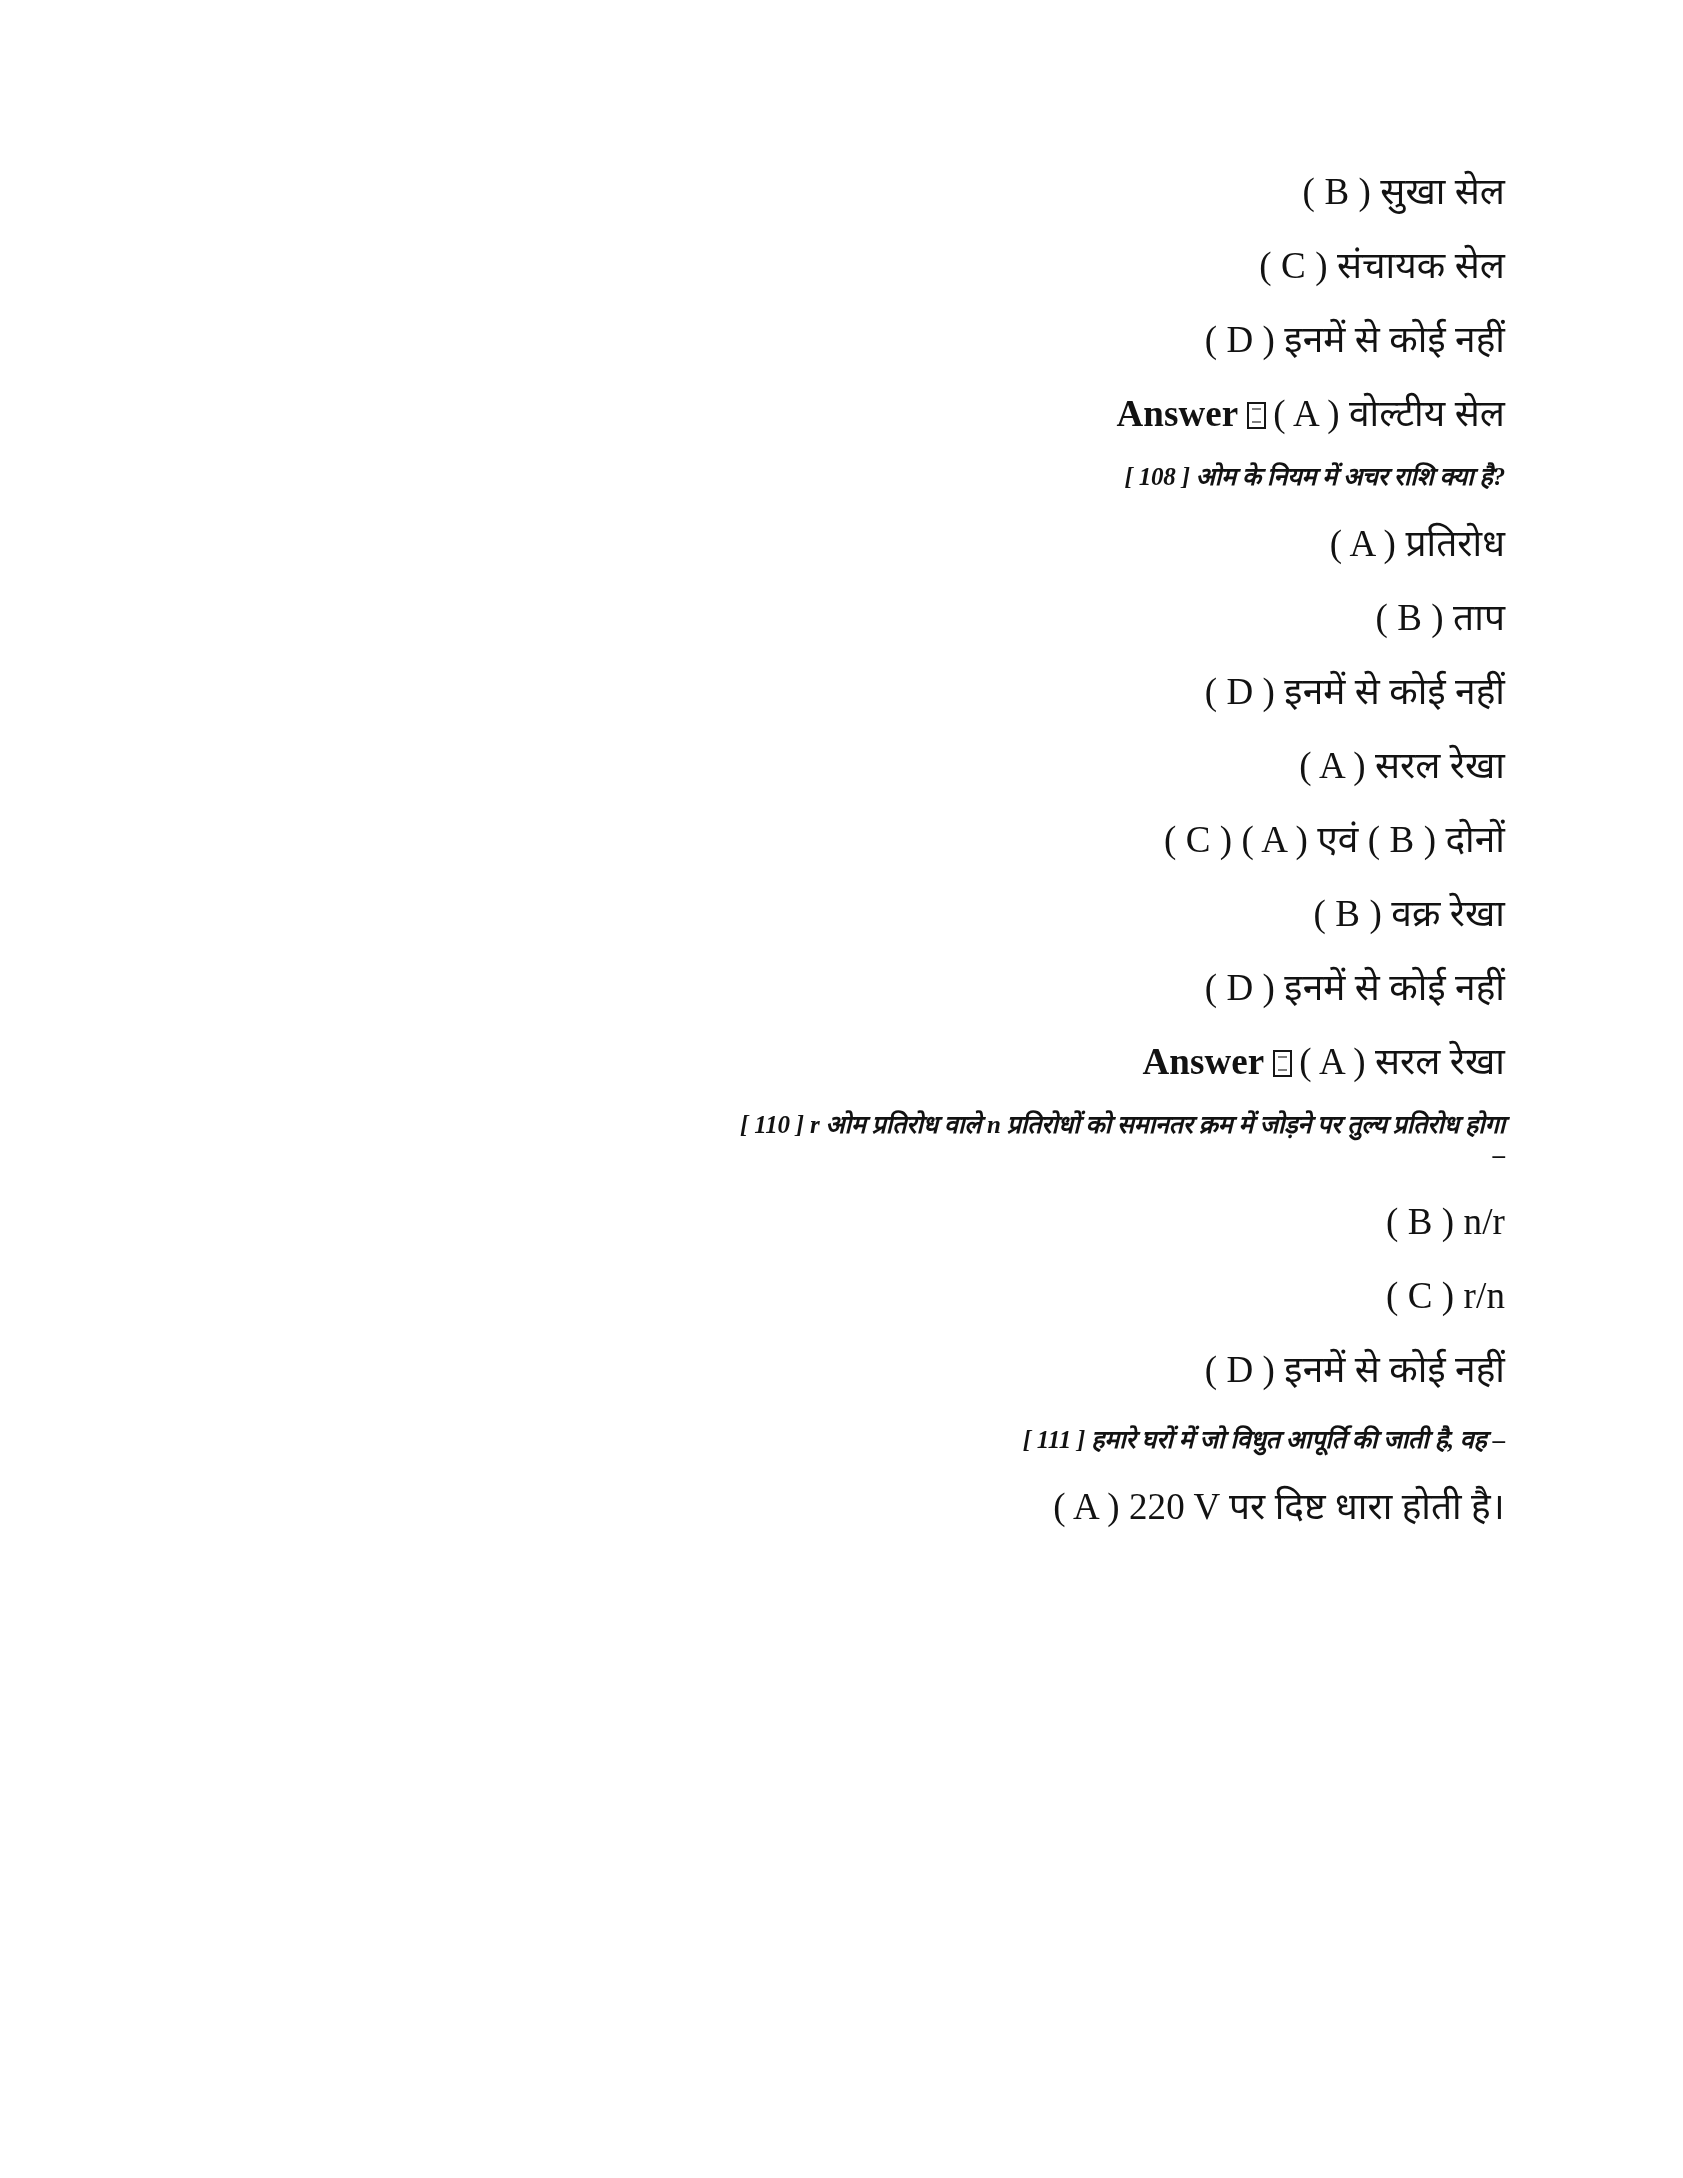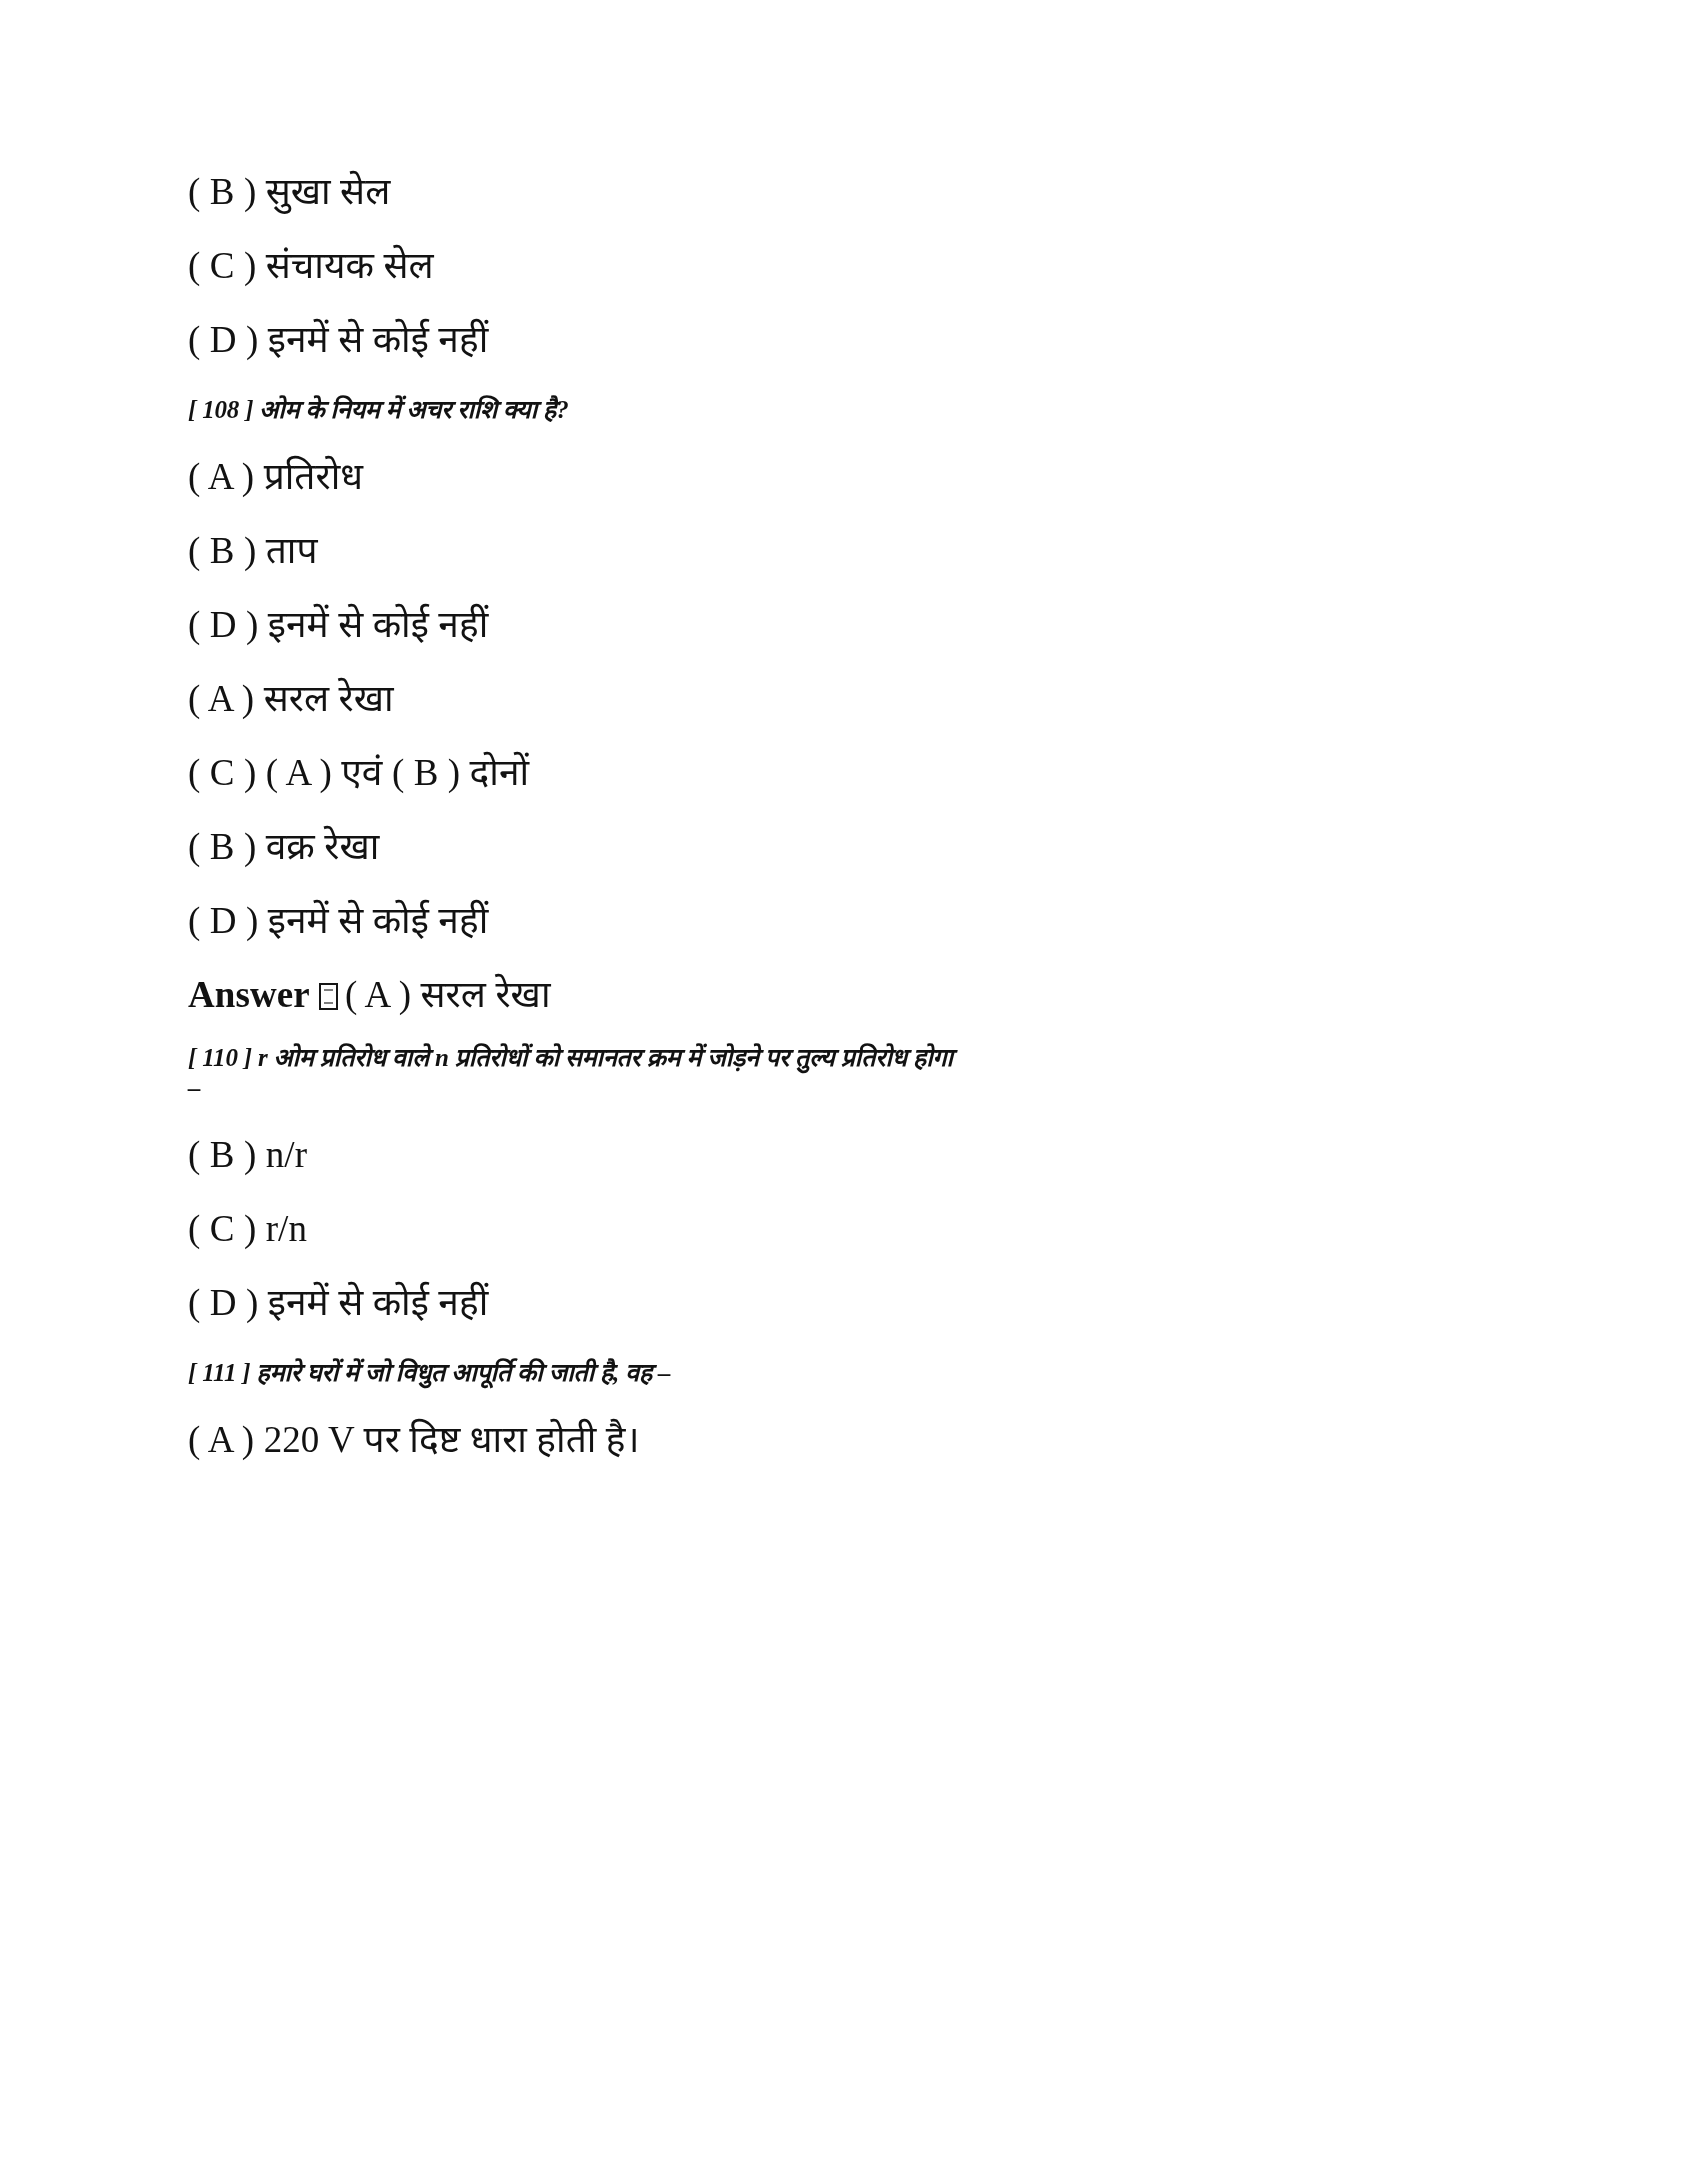--- a/index.html
+++ b/index.html
@@ -16,20 +16,21 @@
   }
 
   .page {
     position: relative;
     width: 1683px;
     height: 2178px;
     background: #ffffff;
     box-sizing: border-box;
     padding: 173px 188px 0 188px;
     overflow: hidden;
+    text-align: right;
   }
 
   .content {
     width: 1317px;
   }
 
   
   .line {
     font-size: 37px;
     line-height: 1.0;
@@ -95,20 +96,21 @@
   }
 </style>
 </head>
 <body>
 
 <div class="page">
   <div class="content" id="content-root">
       <div class="line option">( B ) सुखा सेल</div>
       <div class="line option">( C ) संचायक सेल</div>
       <div class="line option">( D ) इनमें से कोई नहीं</div>
+      <div class="line answer"><span class="ans-label">Answer</span><span class="tofu"></span><span class="ans-value">( A ) वोल्टीय सेल</span></div>
       <div class="line question"><span class="qnum">[ 108 ]</span> <span class="qtext">ओम के नियम में अचर राशि क्या है?</span></div>
       <div class="line option">( A ) प्रतिरोध</div>
       <div class="line option">( B ) ताप</div>
       <div class="line option">( D ) इनमें से कोई नहीं</div>
       <div class="line option">( A ) सरल रेखा</div>
       <div class="line option">( C ) ( A ) एवं ( B ) दोनों</div>
       <div class="line option">( B ) वक्र रेखा</div>
       <div class="line option">( D ) इनमें से कोई नहीं</div>
       <div class="line answer"><span class="ans-label">Answer</span><span class="tofu"></span><span class="ans-value">( A ) सरल रेखा</span></div>
       <div class="line question"><span class="qnum">[ 110 ]</span> <span class="qtext">r ओम प्रतिरोध वाले n प्रतिरोधों को समानतर क्रम में जोड़ने पर तुल्य प्रतिरोध होगा

